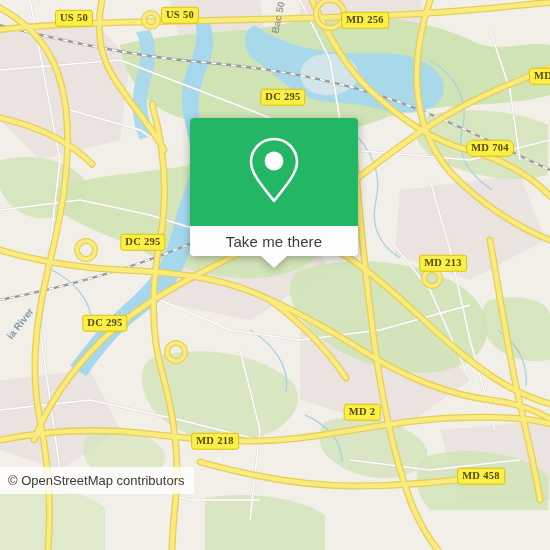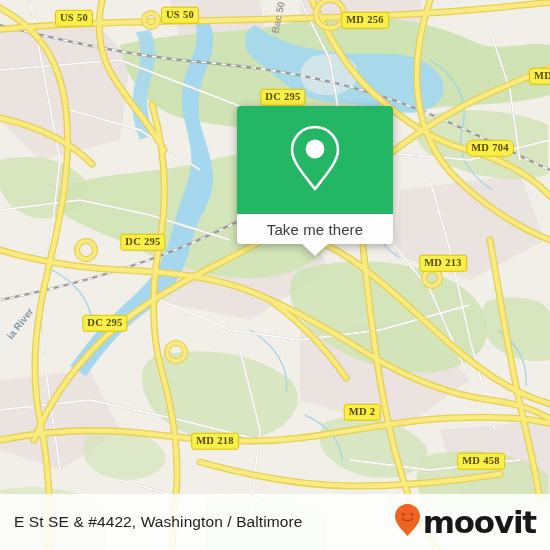--- a/index.html
+++ b/index.html
@@ -45,24 +45,23 @@
     color: #7d98a8;
     font-size: 10px;
     font-weight: bold;
     white-space: nowrap;
     font-family: "Liberation Sans", sans-serif;
   }
 
   
   #callout {
     position: absolute;
-    left: 190px; top: 106px;
-    width: 156px;
+    left: 190px; top: 118px;
+    width: 168px;
     filter: drop-shadow(0 2px 4px rgba(0,0,0,.30));
-    margin-left: 47px;
   }
   #callout-head {
     background: #22b665;
     height: 108px;
     border-radius: 4px 4px 0 0;
     display: flex;
     align-items: center;
     justify-content: center;
   }
   #callout-foot {
@@ -288,21 +287,21 @@
         <div class="shield" style="left: 180px; top: 15px;">US 50</div>
         <div class="shield" style="left: 365px; top: 20px;">MD 256</div>
         <div class="shield" style="left: 543px; top: 76px;">MD</div>
         <div class="shield" style="left: 283px; top: 97px;">DC 295</div>
         <div class="shield" style="left: 490px; top: 148px; border-radius: 7px;">MD 704</div>
         <div class="shield" style="left: 143px; top: 242px;">DC 295</div>
         <div class="shield" style="left: 443px; top: 263px;">MD 213</div>
         <div class="shield" style="left: 105px; top: 323px;">DC 295</div>
         <div class="shield" style="left: 362px; top: 412px;">MD 2</div>
         <div class="shield" style="left: 215px; top: 441px;">MD 218</div>
-        <div class="shield" style="left: 481px; top: 461px;">MD 458</div>
+        <div class="shield" style="left: 481px; top: 476px;">MD 458</div>
       </div>
     <div id="waterlabels">
         <div class="riverlabel" style="left: 2px; top: 318px; transform: rotate(-52deg);">ia River</div>
         <div class="riverlabel" style="left: 262px; top: 12px; color: rgb(160, 154, 144); transform: rotate(-78deg);">Bac 50</div>
       </div>
   </div>
 
   <div id="callout">
     <div id="callout-head">
       <span>
@@ -311,29 +310,18 @@
           <circle cx="26" cy="25" r="9.4" fill="#ffffff"></circle>
         </svg>
       </span>
     </div>
     <div id="callout-foot">
       <span>Take me there</span>
     </div>
     <div id="callout-tail"></div>
   </div>
 
-
-  <div id="bottombar">
-    <div id="bottom-title">E St SE &amp; #4422, Washington / Baltimore</div>
-    <div id="brand">
-      <span>
-        <svg width="27" height="34" viewBox="0 0 27 34" xmlns="http://www.w3.org/2000/svg">
-          <path d="M13.5 1 C6.6 1 1 6.6 1 13.5 C1 21 9 27.5 13.5 33 C18 27.5 26 21 26 13.5 C26 6.6 20.4 1 13.5 1 Z" fill="#ef6423"></path>
-          <circle cx="9.2" cy="11.3" r="1.5" fill="#b8461a"></circle>
-          <circle cx="17.8" cy="11.3" r="1.5" fill="#b8461a"></circle>
-          <path d="M8.3 15.4 C10.4 18.6 16.6 18.6 18.7 15.4" fill="none" stroke="#b8461a" stroke-width="1.5" stroke-linecap="round"></path>
-        </svg>
-      </span>
-      <span id="brand-word">moovit</span>
-    </div>
+  <div id="attrib">
+    <span>© OpenStreetMap contributors</span>
   </div>
 
+
 </div>
 
 </body></html>

